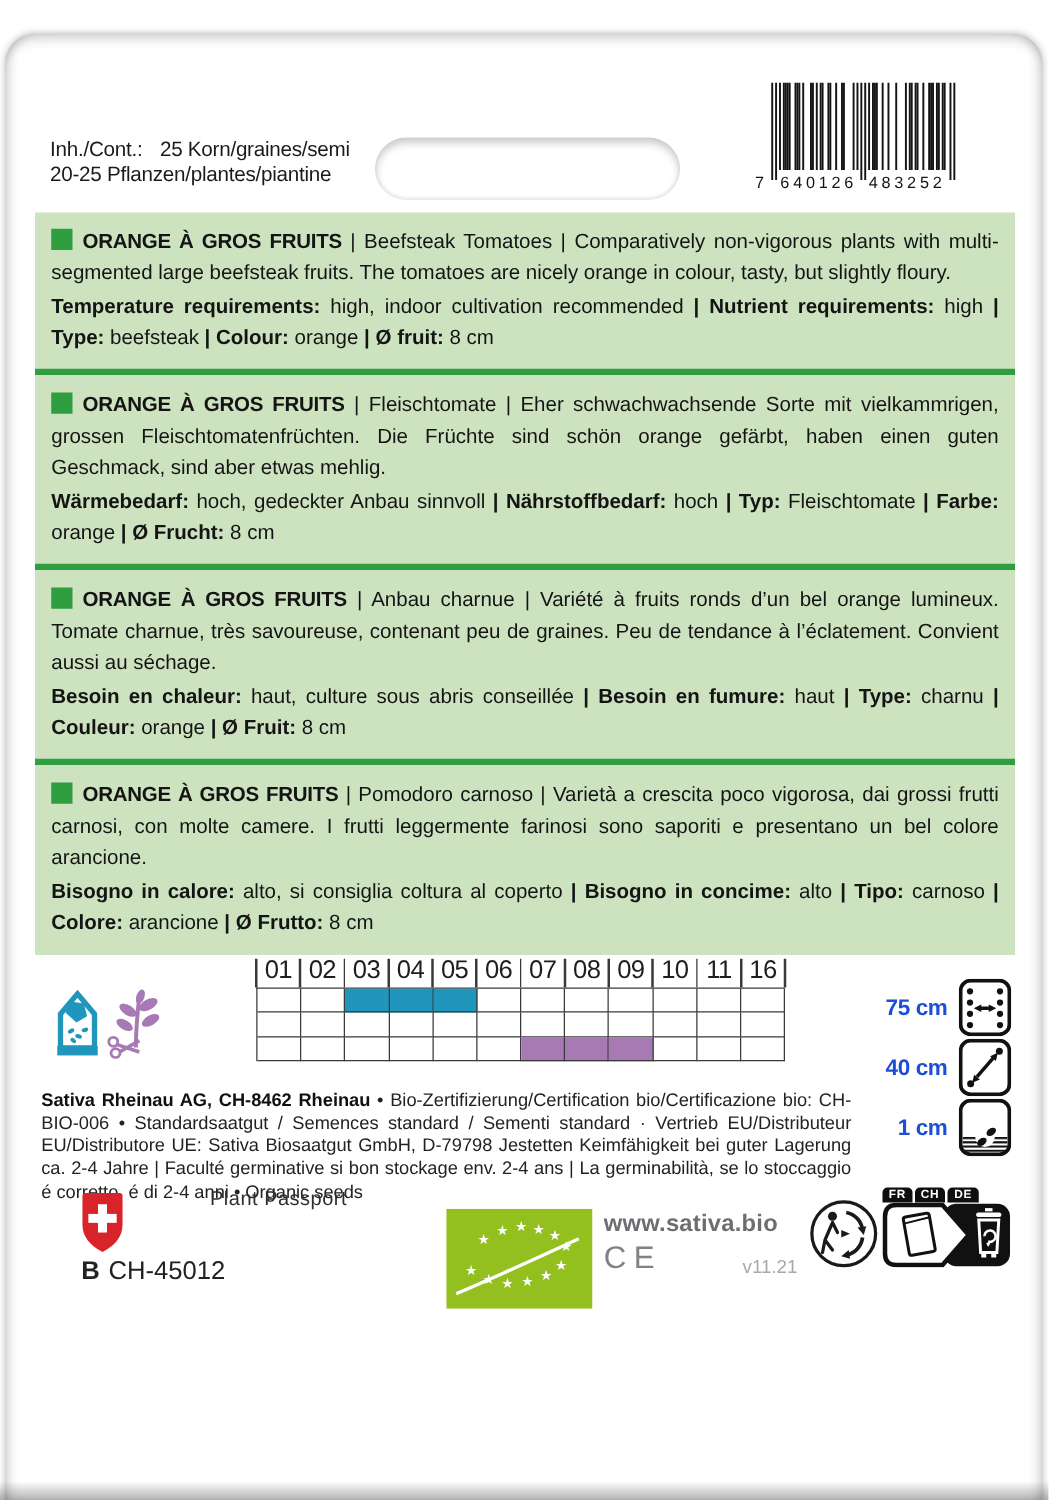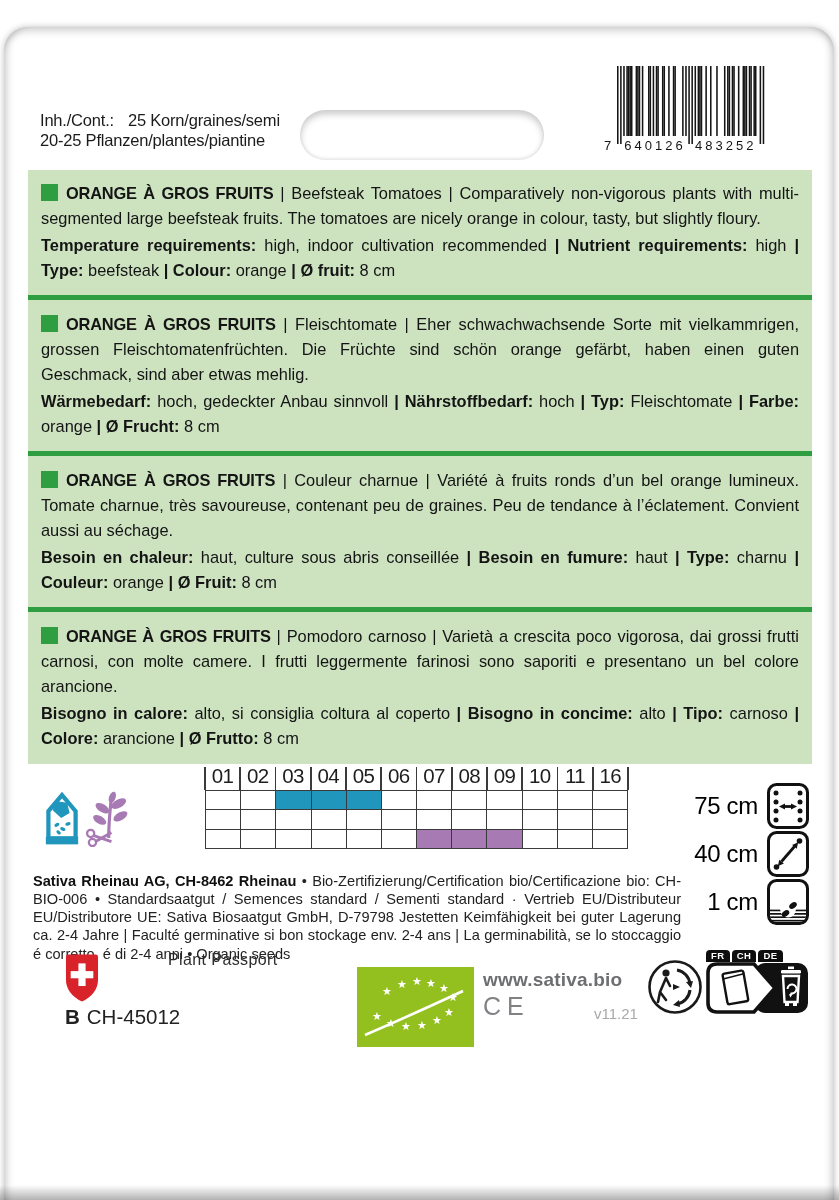--- a/index.html
+++ b/index.html
@@ -43,21 +43,21 @@
   .cal-m{position:relative;text-align:center;font-size:20.5px;line-height:27px;letter-spacing:-0.5px;color:#1e1e1e;}
   .cal-m::after{content:"";position:absolute;right:-0.8px;top:5px;height:23px;width:1.6px;background:#3a3a3a;}
   .cal-m:first-child::before{content:"";position:absolute;left:-0.8px;top:5px;height:23px;width:1.6px;background:#3a3a3a;}
   .cal-body{display:grid;grid-template-columns:repeat(12,1fr);grid-auto-rows:19.4px;
             border-top:1.6px solid #3a3a3a;border-left:1.6px solid #3a3a3a;}
   .cal-cell{border-right:1.6px solid #3a3a3a;border-bottom:1.6px solid #3a3a3a;}
   .legend-icon{position:absolute;}
   .icon-sow{left:45px;top:789px;}
   .icon-harvest{left:84px;top:791px;}
   .spacing-row{position:absolute;right:30px;height:46px;display:flex;align-items:center;gap:9px;}
-  .sp-label{font-size:24px;color:#000000;letter-spacing:-0.3px;white-space:nowrap;}
+  .sp-label{font-size:18px;color:#1d4ed8;letter-spacing:-0.3px;white-space:nowrap;font-weight:bold;}
   #sp1{top:783px}#sp2{top:831px}#sp3{top:879px}
   
   .company{position:absolute;left:33px;top:857px;width:648px;font-size:14.6px;line-height:18.3px;
            text-align:justify;color:#222;}
   .company b{color:#101010;}
   .plant-passport{position:absolute;left:168px;top:951px;font-size:16px;color:#2e2e2e;letter-spacing:0.4px;}
   .swiss-shield{position:absolute;left:63px;top:953px;}
   .passport{position:absolute;left:65px;top:1004px;font-size:20.5px;line-height:26px;color:#222;}
   .passport .pl{margin-right:7px;}
   .eu-logo{position:absolute;left:357px;top:967px;}
@@ -145,21 +145,21 @@
       <p class="desc"><span class="bullet"></span><b class="sec-title">ORANGE À GROS FRUITS</b><span class="sep"> | </span><span class="sec-sub">Beefsteak Tomatoes</span><span class="sep"> | </span><span class="sec-desc">Comparatively non-vigorous plants with multi-segmented large beefsteak fruits. The tomatoes are nicely orange in colour, tasty, but slightly floury.</span></p>
       <p class="attrs"><b>Temperature requirements: </b><span>high, indoor cultivation recommended</span><b> | </b><b>Nutrient requirements: </b><span>high</span><b> | </b><b>Type: </b><span>beefsteak</span><b> | </b><b>Colour: </b><span>orange</span><b> | </b><b>Ø fruit: </b><span>8 cm</span></p>
     </div>
   <div class="divider"></div>
     <div class="lang-section">
       <p class="desc"><span class="bullet"></span><b class="sec-title">ORANGE À GROS FRUITS</b><span class="sep"> | </span><span class="sec-sub">Fleischtomate</span><span class="sep"> | </span><span class="sec-desc">Eher schwachwachsende Sorte mit vielkammrigen, grossen Fleischtomatenfrüchten. Die Früchte sind schön orange gefärbt, haben einen guten Geschmack, sind aber etwas mehlig.</span></p>
       <p class="attrs"><b>Wärmebedarf: </b><span>hoch, gedeckter Anbau sinnvoll</span><b> | </b><b>Nährstoffbedarf: </b><span>hoch</span><b> | </b><b>Typ: </b><span>Fleischtomate</span><b> | </b><b>Farbe: </b><span>orange</span><b> | </b><b>Ø Frucht: </b><span>8 cm</span></p>
     </div>
   <div class="divider"></div>
     <div class="lang-section">
-      <p class="desc"><span class="bullet"></span><b class="sec-title">ORANGE À GROS FRUITS</b><span class="sep"> | </span><span class="sec-sub">Couleur charnue</span><span class="sep"> | </span><span class="sec-desc">Variété à fruits ronds d’un bel orange lumineux. Tomate charnue, très savoureuse, contenant peu de graines. Peu de tendance à l’éclatement. Convient aussi au séchage.</span></p>
+      <p class="desc"><span class="bullet"></span><b class="sec-title">ORANGE À GROS FRUITS</b><span class="sep"> | </span><span class="sec-sub">Anbau charnue</span><span class="sep"> | </span><span class="sec-desc">Variété à fruits ronds d’un bel orange lumineux. Tomate charnue, très savoureuse, contenant peu de graines. Peu de tendance à l’éclatement. Convient aussi au séchage.</span></p>
       <p class="attrs"><b>Besoin en chaleur: </b><span>haut, culture sous abris conseillée</span><b> | </b><b>Besoin en fumure: </b><span>haut</span><b> | </b><b>Type: </b><span>charnu</span><b> | </b><b>Couleur: </b><span>orange</span><b> | </b><b>Ø Fruit: </b><span>8 cm</span></p>
     </div>
   <div class="divider"></div>
     <div class="lang-section">
       <p class="desc"><span class="bullet"></span><b class="sec-title">ORANGE À GROS FRUITS</b><span class="sep"> | </span><span class="sec-sub">Pomodoro carnoso</span><span class="sep"> | </span><span class="sec-desc">Varietà a crescita poco vigorosa, dai grossi frutti carnosi, con molte camere. I frutti leggermente farinosi sono saporiti e presentano un bel colore arancione.</span></p>
       <p class="attrs"><b>Bisogno in calore: </b><span>alto, si consiglia coltura al coperto</span><b> | </b><b>Bisogno in concime: </b><span>alto</span><b> | </b><b>Tipo: </b><span>carnoso</span><b> | </b><b>Colore: </b><span>arancione</span><b> | </b><b>Ø Frutto: </b><span>8 cm</span></p>
     </div>
   </div>
   </div>
 

